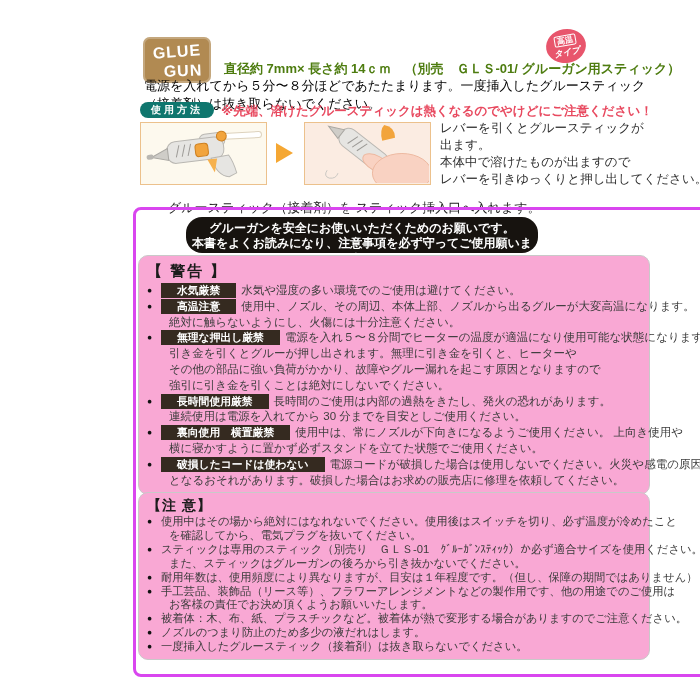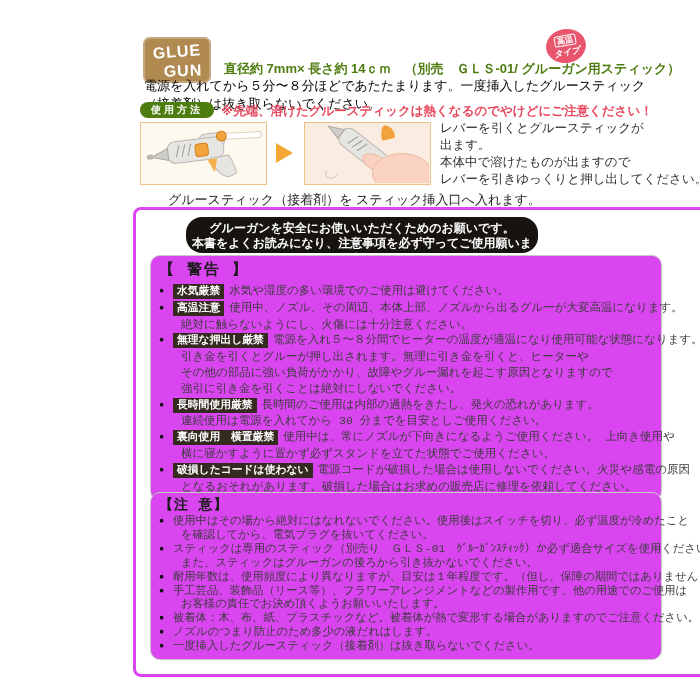--- a/index.html
+++ b/index.html
@@ -17,52 +17,52 @@
   .type-badge{position:absolute;left:546px;top:29px;width:40px;height:34px;background:#e8556c;
         border-radius:50%;transform:rotate(-10deg);color:#fff;text-align:center;font-weight:bold;}
   .type-badge .t1{display:inline-block;margin-top:4px;font-size:8px;line-height:9px;border:1px solid #fff;
         border-radius:2px;padding:0 2px;}
   .type-badge .t2{display:block;font-size:8.5px;line-height:10px;font-style:italic;}
 
   
   .intro{position:absolute;left:144px;top:77px;font-size:13px;line-height:18px;color:#000000;white-space:nowrap;}
 
   
-  .use-pill{position:absolute;left:140px;top:102px;width:74px;height:16px;background:#4d7c0f;border-radius:9px;
+  .use-pill{position:absolute;left:140px;top:102px;width:74px;height:16px;background:#0f766e;border-radius:9px;
         color:#fff;font-weight:bold;font-size:10px;line-height:16px;text-align:center;letter-spacing:3px;}
   .use-warn{position:absolute;left:221px;top:103px;font-size:12.5px;font-weight:bold;color:#e8495f;white-space:nowrap;}
 
   
   .frame{position:absolute;top:122px;width:127px;height:63px;border:1.5px solid #ecc18c;box-sizing:border-box;}
   .frame1{left:140px;background:#fdf9ee;}
   .frame2{left:304px;background:#fbece2;}
   .arrow-right{position:absolute;left:276px;top:143px;width:0;height:0;
         border-left:17px solid #f5a733;border-top:10px solid transparent;border-bottom:10px solid transparent;}
   .fig-text{position:absolute;left:440px;top:120px;font-family:"Liberation Serif","DejaVu Serif",serif;
         font-size:12.5px;line-height:17px;color:#2e2e2e;white-space:nowrap;}
-  .caption{position:absolute;left:168px;top:191px;font-family:Liberation Sans, sans-serif;
+  .caption{position:absolute;left:168px;top:199px;font-family:Liberation Serif, serif;
         font-size:13px;color:#1f1f1f;white-space:nowrap;}
 
   
   .outer{position:absolute;left:133px;top:207px;width:578px;height:470px;border:3px solid #d946ef;border-radius:8px;box-sizing:border-box;}
   .banner{position:absolute;left:50px;top:7px;width:352px;height:36px;background:#17130f;border-radius:16px;
         color:#fff;font-weight:bold;font-size:12px;line-height:15px;text-align:center;padding-top:4px;box-sizing:border-box;}
 
-  .sect{position:absolute;left:14px;width:512px;border:1px solid #c9c9c9;border-radius:10px;box-sizing:border-box;background:#d946ef;font-family:Liberation Mono, monospace;}
+  .sect{position:absolute;left:2px;width:512px;border:1px solid #c9c9c9;border-radius:10px;box-sizing:border-box;background:#f9a8d4;}
   .warn-box{top:45px;padding:5px 4px 6px 8px;}
   .caut-box{top:282px;padding:4px 4px 5px 8px;}
   .sect-title{font-weight:bold;color:#1c1c1c;}
   .warn-box .sect-title{font-size:15px;line-height:20px;margin-bottom:2px;letter-spacing:2px;}
   .caut-box .sect-title{font-size:14px;line-height:17px;margin-bottom:1px;letter-spacing:1px;}
 
   .w-line{font-size:11.5px;line-height:15.8px;color:#3c3c3c;white-space:nowrap;}
   .c-line{font-size:11.3px;line-height:13.9px;color:#3c3c3c;white-space:nowrap;}
   .bullet{display:inline-block;width:14px;font-size:8.5px;color:#111;vertical-align:1px;}
   .chip{display:inline-block;background:#352a20;color:#fff;font-weight:bold;font-size:10.8px;
-        line-height:13px;padding:1px 4px;margin-right:5px;}
+        line-height:13px;padding:1px 16px;margin-right:5px;}
   .cont{margin-left:22px;}
 </style>
 </head>
 <body>
 
 <div class="page">
 
   <div class="logo">
     <span class="l1">GLUE</span>
     <span class="l2">GUN</span>

